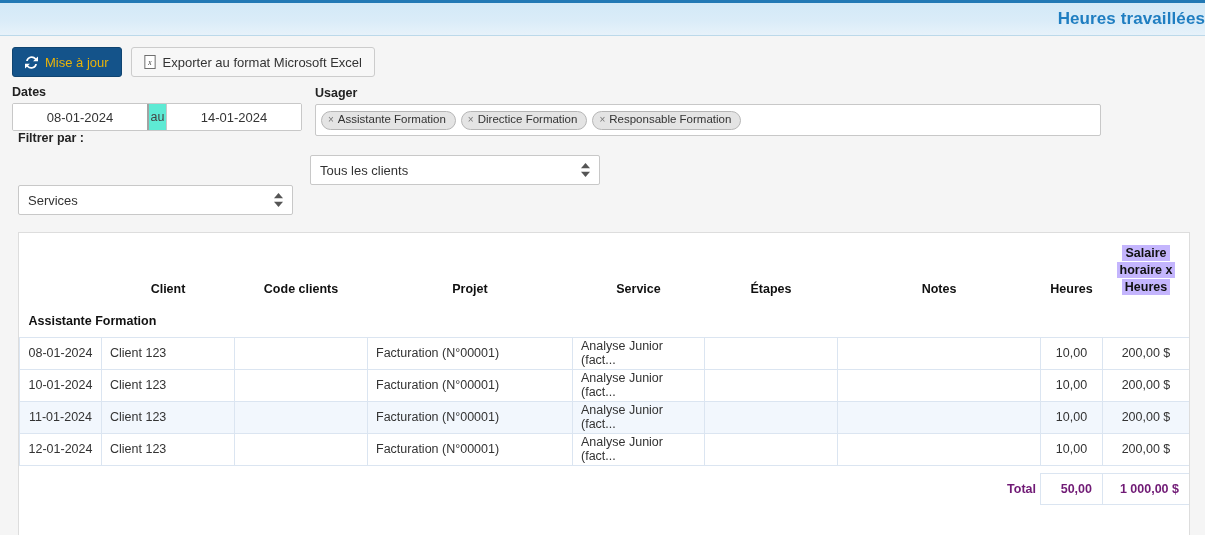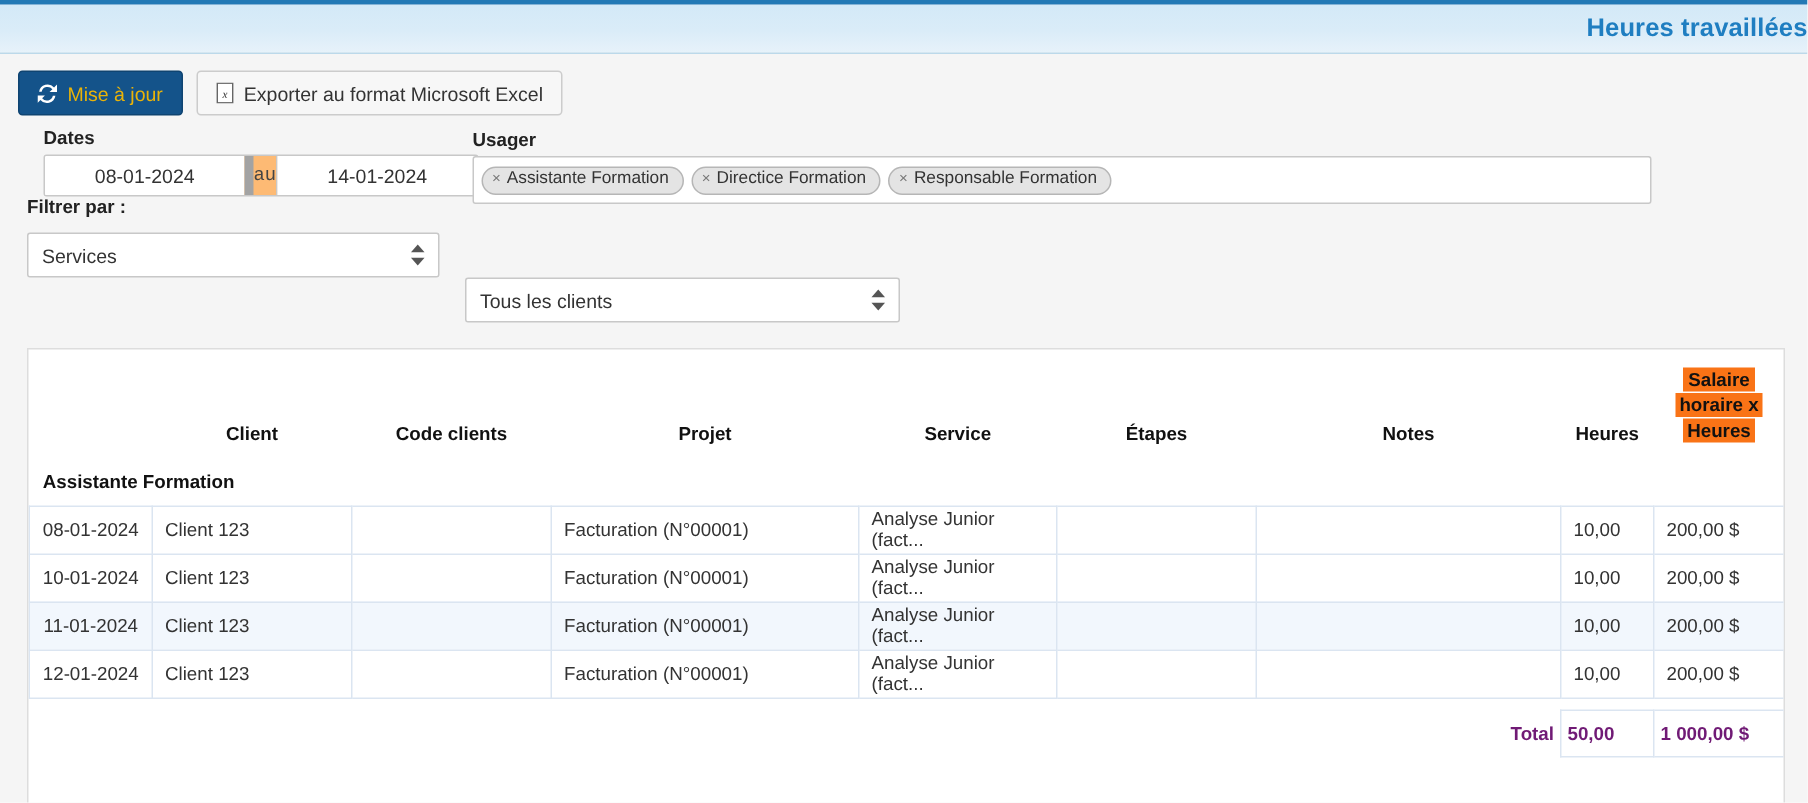--- a/index.html
+++ b/index.html
@@ -69,21 +69,21 @@
     position: relative;
     height: 112px;
   }
   .lbl {
     font-size: 12.5px;
     font-weight: bold;
     color: #222;
     display: block;
     margin-bottom: 4px;
   }
-  .col-dates { position: absolute; left: 29px; top: 8px; width: 290px; }
+  .col-dates { position: absolute; left: 12px; top: 8px; width: 290px; }
   .col-usager { position: absolute; left: 315px; top: 9px; width: 786px; }
 
   .date-group {
     display: flex;
     width: 290px;
     height: 28px;
     border: 1px solid #c8c8c8;
     background: #fff;
     border-radius: 2px;
     overflow: hidden;
@@ -95,26 +95,25 @@
     text-align: center;
     font-size: 13px;
     color: #333;
     font-family: "Liberation Sans", sans-serif;
     background: #fff;
     min-width: 0;
   }
   .date-sep {
     width: 26px;
     display: flex; align-items: center; justify-content: center;
-    background: #fdba74;
-    border-left: 6px solid #a3a3a3;
+    background: #5eead4;
+    border-left: 2px solid #a3a3a3;
     border-right: 1px solid #c8c8c8;
     font-size: 12.5px;
     color: #444;
-    font-family: Liberation Mono, monospace;
   }
 
   .tagbox {
     width: 786px;
     min-height: 32px;
     border: 1px solid #c8c8c8;
     background: #fff;
     border-radius: 2px;
     padding: 4px 5px;
     display: flex;
@@ -181,21 +180,21 @@
   table.grid th {
     font-size: 12.5px;
     font-weight: bold;
     color: #111;
     padding: 12px 8px 10px 8px;
     text-align: center;
     vertical-align: bottom;
     border: none;
   }
   th.hl span.hlbox {
-    background: #f97316;
+    background: #c4b5fd;
     padding: 1px 3px;
     display: inline;
     box-decoration-break: clone;
     -webkit-box-decoration-break: clone;
     line-height: 1.35;
   }
   tr.group-row td {
     font-size: 12.5px;
     font-weight: bold;
     color: #111;
@@ -206,32 +205,32 @@
   tr.data-row td {
     height: 32px;
     padding: 0 8px;
     border: 1px solid #dbe5f1;
     color: #333;
     vertical-align: middle;
   }
   tr.data-row.alt td { background: #f2f7fd; }
   td.c-date { color: #3a6ea5; text-align: center; }
   td.c-link { color: #3a7cc0; }
-  td.c-num  { text-align: left; padding-right: 10px; }
+  td.c-num  { text-align: center; padding-right: 10px; }
   td.c-plain { color: #333; }
 
   tr.total-row td {
     height: 31px;
     padding: 0 4px;
     font-weight: bold;
     color: #701a75;
     vertical-align: middle;
   }
   tr.total-row td.lbl-cell { text-align: right; border: none; }
-  tr.total-row td.val-cell { text-align: left; padding-right: 10px; border: 1px solid #dbe5f1; }
+  tr.total-row td.val-cell { text-align: right; padding-right: 10px; border: 1px solid #dbe5f1; }
   tr.spacer-row td { height: 8px; border: none; padding: 0; }
 
   
   col.w-date    { width: 82px; }
   col.w-client  { width: 133px; }
   col.w-code    { width: 133px; }
   col.w-projet  { width: 205px; }
   col.w-service { width: 132px; }
   col.w-etapes  { width: 133px; }
   col.w-notes   { width: 203px; }
@@ -291,32 +290,32 @@
       </span>
       <span class="tag">
         <span class="tag-x">×</span>
         <span>Responsable Formation</span>
       </span>
     </div>
   </div>
 
   <label class="lbl filtrer-label">Filtrer par :</label>
 
-  <div class="sel w1 sel-services">
-    <span>Services</span>
+  <div class="sel w2 sel-clients">
+    <span>Tous les clients</span>
     <span class="sel-arrows">
       <svg viewBox="0 0 11 16" width="11" height="16" fill="#555555">
         <path d="M5.5 1 L10 6.2 L1 6.2 Z"></path>
         <path d="M5.5 15 L10 9.8 L1 9.8 Z"></path>
       </svg>
     </span>
   </div>
 
-  <div class="sel w2 sel-clients">
-    <span>Tous les clients</span>
+  <div class="sel w1 sel-services">
+    <span>Services</span>
     <span class="sel-arrows">
       <svg viewBox="0 0 11 16" width="11" height="16" fill="#555555">
         <path d="M5.5 1 L10 6.2 L1 6.2 Z"></path>
         <path d="M5.5 15 L10 9.8 L1 9.8 Z"></path>
       </svg>
     </span>
   </div>
 </div>
 
 <div class="panel">

